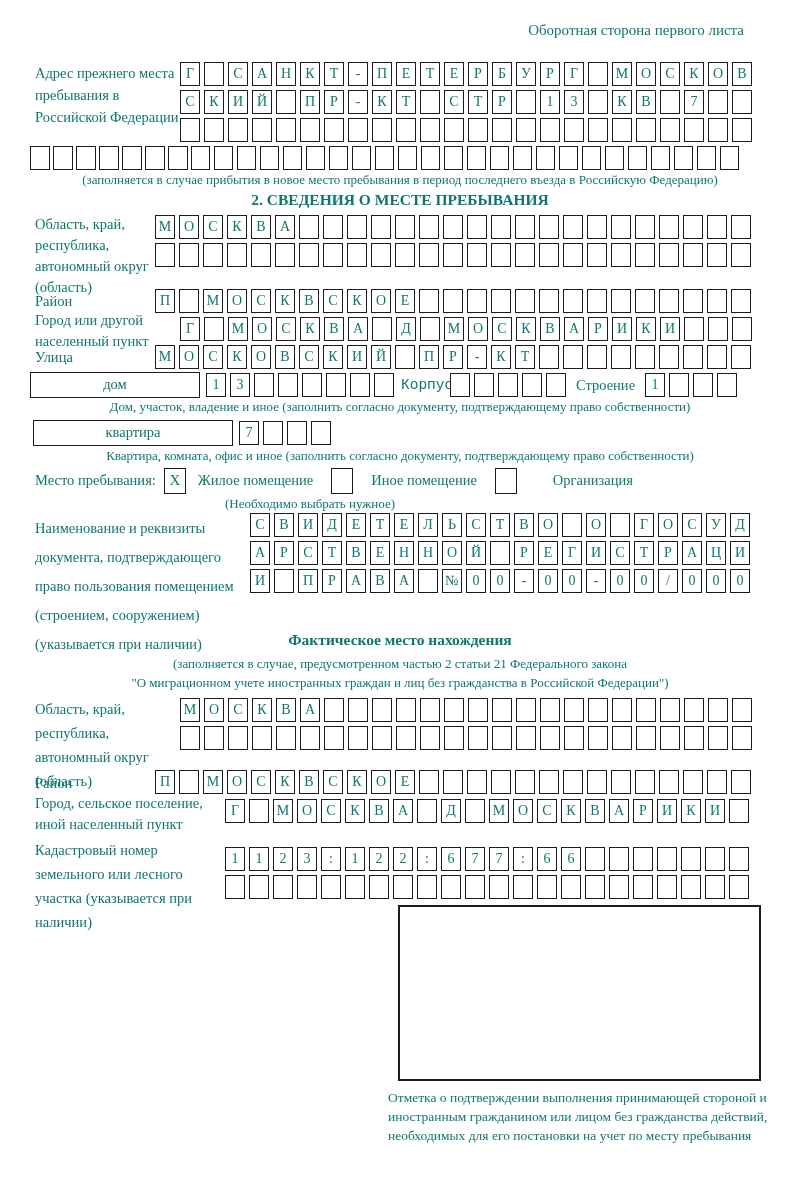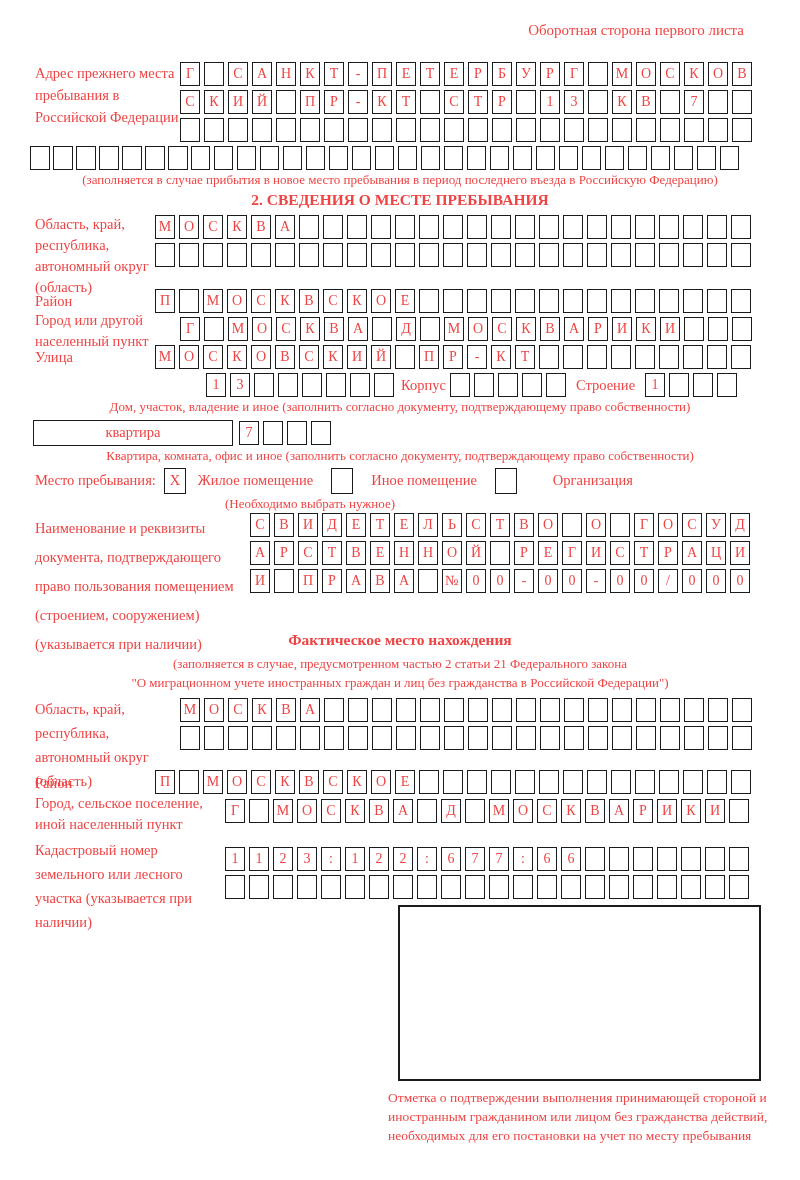--- a/index.html
+++ b/index.html
@@ -1,17 +1,17 @@
 <!DOCTYPE html>
 <html><head>
 <meta charset="utf-8">
 <style>
   html,body{margin:0;padding:0;background:#ffffff;}
   .page{position:relative;width:800px;height:1180px;background:#fff;
-        font-family:"Liberation Serif","DejaVu Serif",serif;color:#ef4444;overflow:hidden;}
+        font-family:"Liberation Serif","DejaVu Serif",serif;color:#0f766e;overflow:hidden;}
   .abs{position:absolute;}
   .lbl{font-size:14.5px;line-height:22px;}
   .lbl.tightlh{line-height:21px;}
   .lbl.lh20{line-height:29px;}
   .lbl.lh24{line-height:24px;}
   .caption{font-size:13px;text-align:center;width:100%;}
   .title{font-size:15.5px;font-weight:bold;text-align:center;width:100%;}
   .backnote{font-size:15px;}
   .cellrow{white-space:nowrap;height:24px;}
   .cell{display:inline-block;box-sizing:border-box;width:20px;height:24px;
@@ -53,22 +53,23 @@
 
   <div class="abs lbl" style="top:290px;left:35px;">Район</div>
   <div class="abs cellrow" style="top:289px;left:155px;"><span class="cell">П</span><span class="cell"></span><span class="cell">М</span><span class="cell">О</span><span class="cell">С</span><span class="cell">К</span><span class="cell">В</span><span class="cell">С</span><span class="cell">К</span><span class="cell">О</span><span class="cell">Е</span><span class="cell"></span><span class="cell"></span><span class="cell"></span><span class="cell"></span><span class="cell"></span><span class="cell"></span><span class="cell"></span><span class="cell"></span><span class="cell"></span><span class="cell"></span><span class="cell"></span><span class="cell"></span><span class="cell"></span><span class="cell"></span></div>
 
   <div class="abs lbl tightlh" style="top:310px;left:35px;width:145px;">Город или другой населенный пункт</div>
   <div class="abs cellrow" style="top:317px;left:180px;"><span class="cell">Г</span><span class="cell"></span><span class="cell">М</span><span class="cell">О</span><span class="cell">С</span><span class="cell">К</span><span class="cell">В</span><span class="cell">А</span><span class="cell"></span><span class="cell">Д</span><span class="cell"></span><span class="cell">М</span><span class="cell">О</span><span class="cell">С</span><span class="cell">К</span><span class="cell">В</span><span class="cell">А</span><span class="cell">Р</span><span class="cell">И</span><span class="cell">К</span><span class="cell">И</span><span class="cell"></span><span class="cell"></span><span class="cell"></span></div>
 
   <div class="abs lbl" style="top:346px;left:35px;">Улица</div>
   <div class="abs cellrow" style="top:345px;left:155px;"><span class="cell">М</span><span class="cell">О</span><span class="cell">С</span><span class="cell">К</span><span class="cell">О</span><span class="cell">В</span><span class="cell">С</span><span class="cell">К</span><span class="cell">И</span><span class="cell">Й</span><span class="cell"></span><span class="cell">П</span><span class="cell">Р</span><span class="cell">-</span><span class="cell">К</span><span class="cell">Т</span><span class="cell"></span><span class="cell"></span><span class="cell"></span><span class="cell"></span><span class="cell"></span><span class="cell"></span><span class="cell"></span><span class="cell"></span><span class="cell"></span></div>
 
+  <div class="abs widebox" style="top:372px;left:30px;width:170px;">дом</div>
   <div class="abs cellrow" style="top:373px;left:206px;"><span class="cell">1</span><span class="cell">3</span><span class="cell"></span><span class="cell"></span><span class="cell"></span><span class="cell"></span><span class="cell"></span><span class="cell"></span></div>
-  <div class="abs inlinelbl" style="top:372px;left:401px;">Корпус</div>
+  <div class="abs inlinelbl" style="top:372px;left:401px;font-family:Liberation Mono, monospace;">Корпус</div>
   <div class="abs cellrow" style="top:373px;left:450px;"><span class="cell"></span><span class="cell"></span><span class="cell"></span><span class="cell"></span><span class="cell"></span></div>
   <div class="abs inlinelbl" style="top:372px;left:576px;">Строение</div>
   <div class="abs cellrow" style="top:373px;left:645px;"><span class="cell">1</span><span class="cell"></span><span class="cell"></span><span class="cell"></span></div>
   <div class="abs caption" style="top:399px;left:0;">Дом, участок, владение и иное (заполнить согласно документу, подтверждающему право собственности)</div>
 
   <div class="abs widebox" style="top:420px;left:33px;width:200px;">квартира</div>
   <div class="abs cellrow" style="top:421px;left:239px;"><span class="cell">7</span><span class="cell"></span><span class="cell"></span><span class="cell"></span></div>
   <div class="abs caption" style="top:448px;left:0;">Квартира, комната, офис и иное (заполнить согласно документу, подтверждающему право собственности)</div>
 
   <div class="abs mestorow" style="top:467px;left:35px;">

